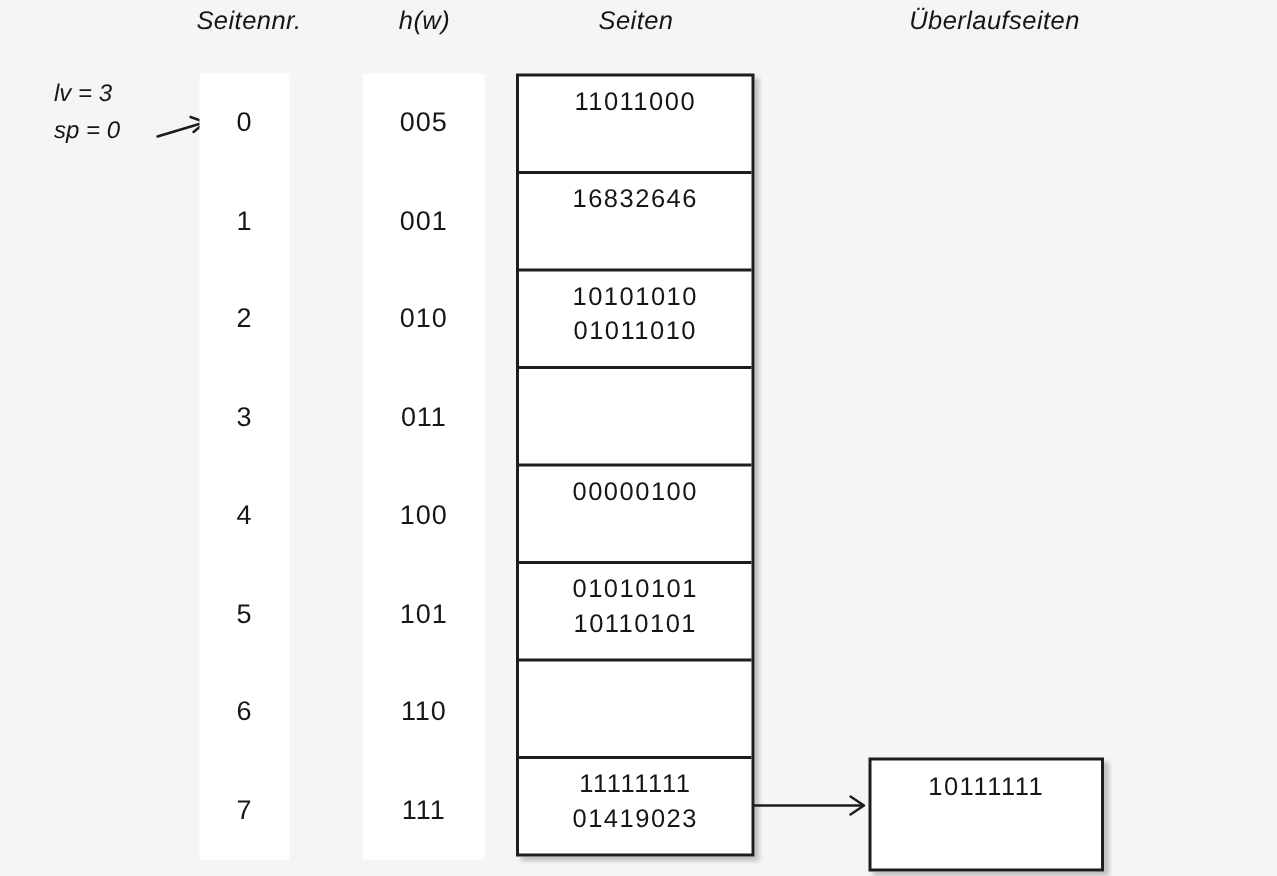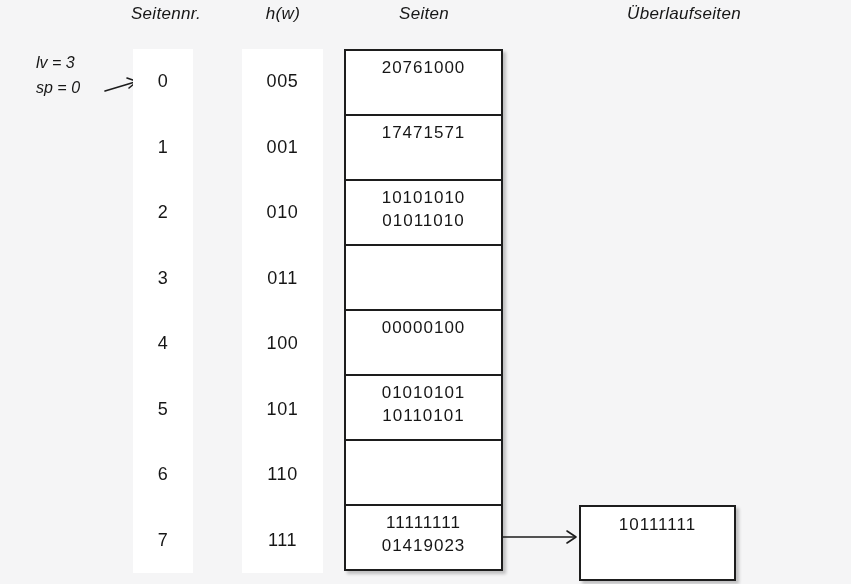--- a/index.html
+++ b/index.html
@@ -17,21 +17,21 @@
     top: 4px;
     transform: translateX(-50%);
     font-style: italic;
     font-size: 17px;
     letter-spacing: 0.3px;
     white-space: nowrap;
   }
   .hdr-seitennr { left: 166px; }
   .hdr-hw       { left: 283px; }
   .hdr-seiten   { left: 424px; }
-  .hdr-ueberlauf{ left: 684px; }
+  .hdr-ueberlauf{ left: 663px; }
 
   .annotation {
     position: absolute;
     left: 36px;
     top: 50px;
     width: 70px;
     text-align: left;
     font-style: italic;
     font-size: 16px;
     line-height: 25px;
@@ -144,24 +144,24 @@
       <div class="col-label">010</div>
       <div class="col-label">011</div>
       <div class="col-label">100</div>
       <div class="col-label">101</div>
       <div class="col-label">110</div>
       <div class="col-label">111</div>
     </div>
 
   <div class="pages-box">
       <div class="cell">
-        <div class="entry">20761000</div>
+        <div class="entry">11011000</div>
       </div>
       <div class="cell">
-        <div class="entry">17471571</div>
+        <div class="entry">16832646</div>
       </div>
       <div class="cell">
         <div class="entry">10101010</div>
         <div class="entry">01011010</div>
       </div>
       <div class="cell"></div>
       <div class="cell">
         <div class="entry">00000100</div>
       </div>
       <div class="cell">

